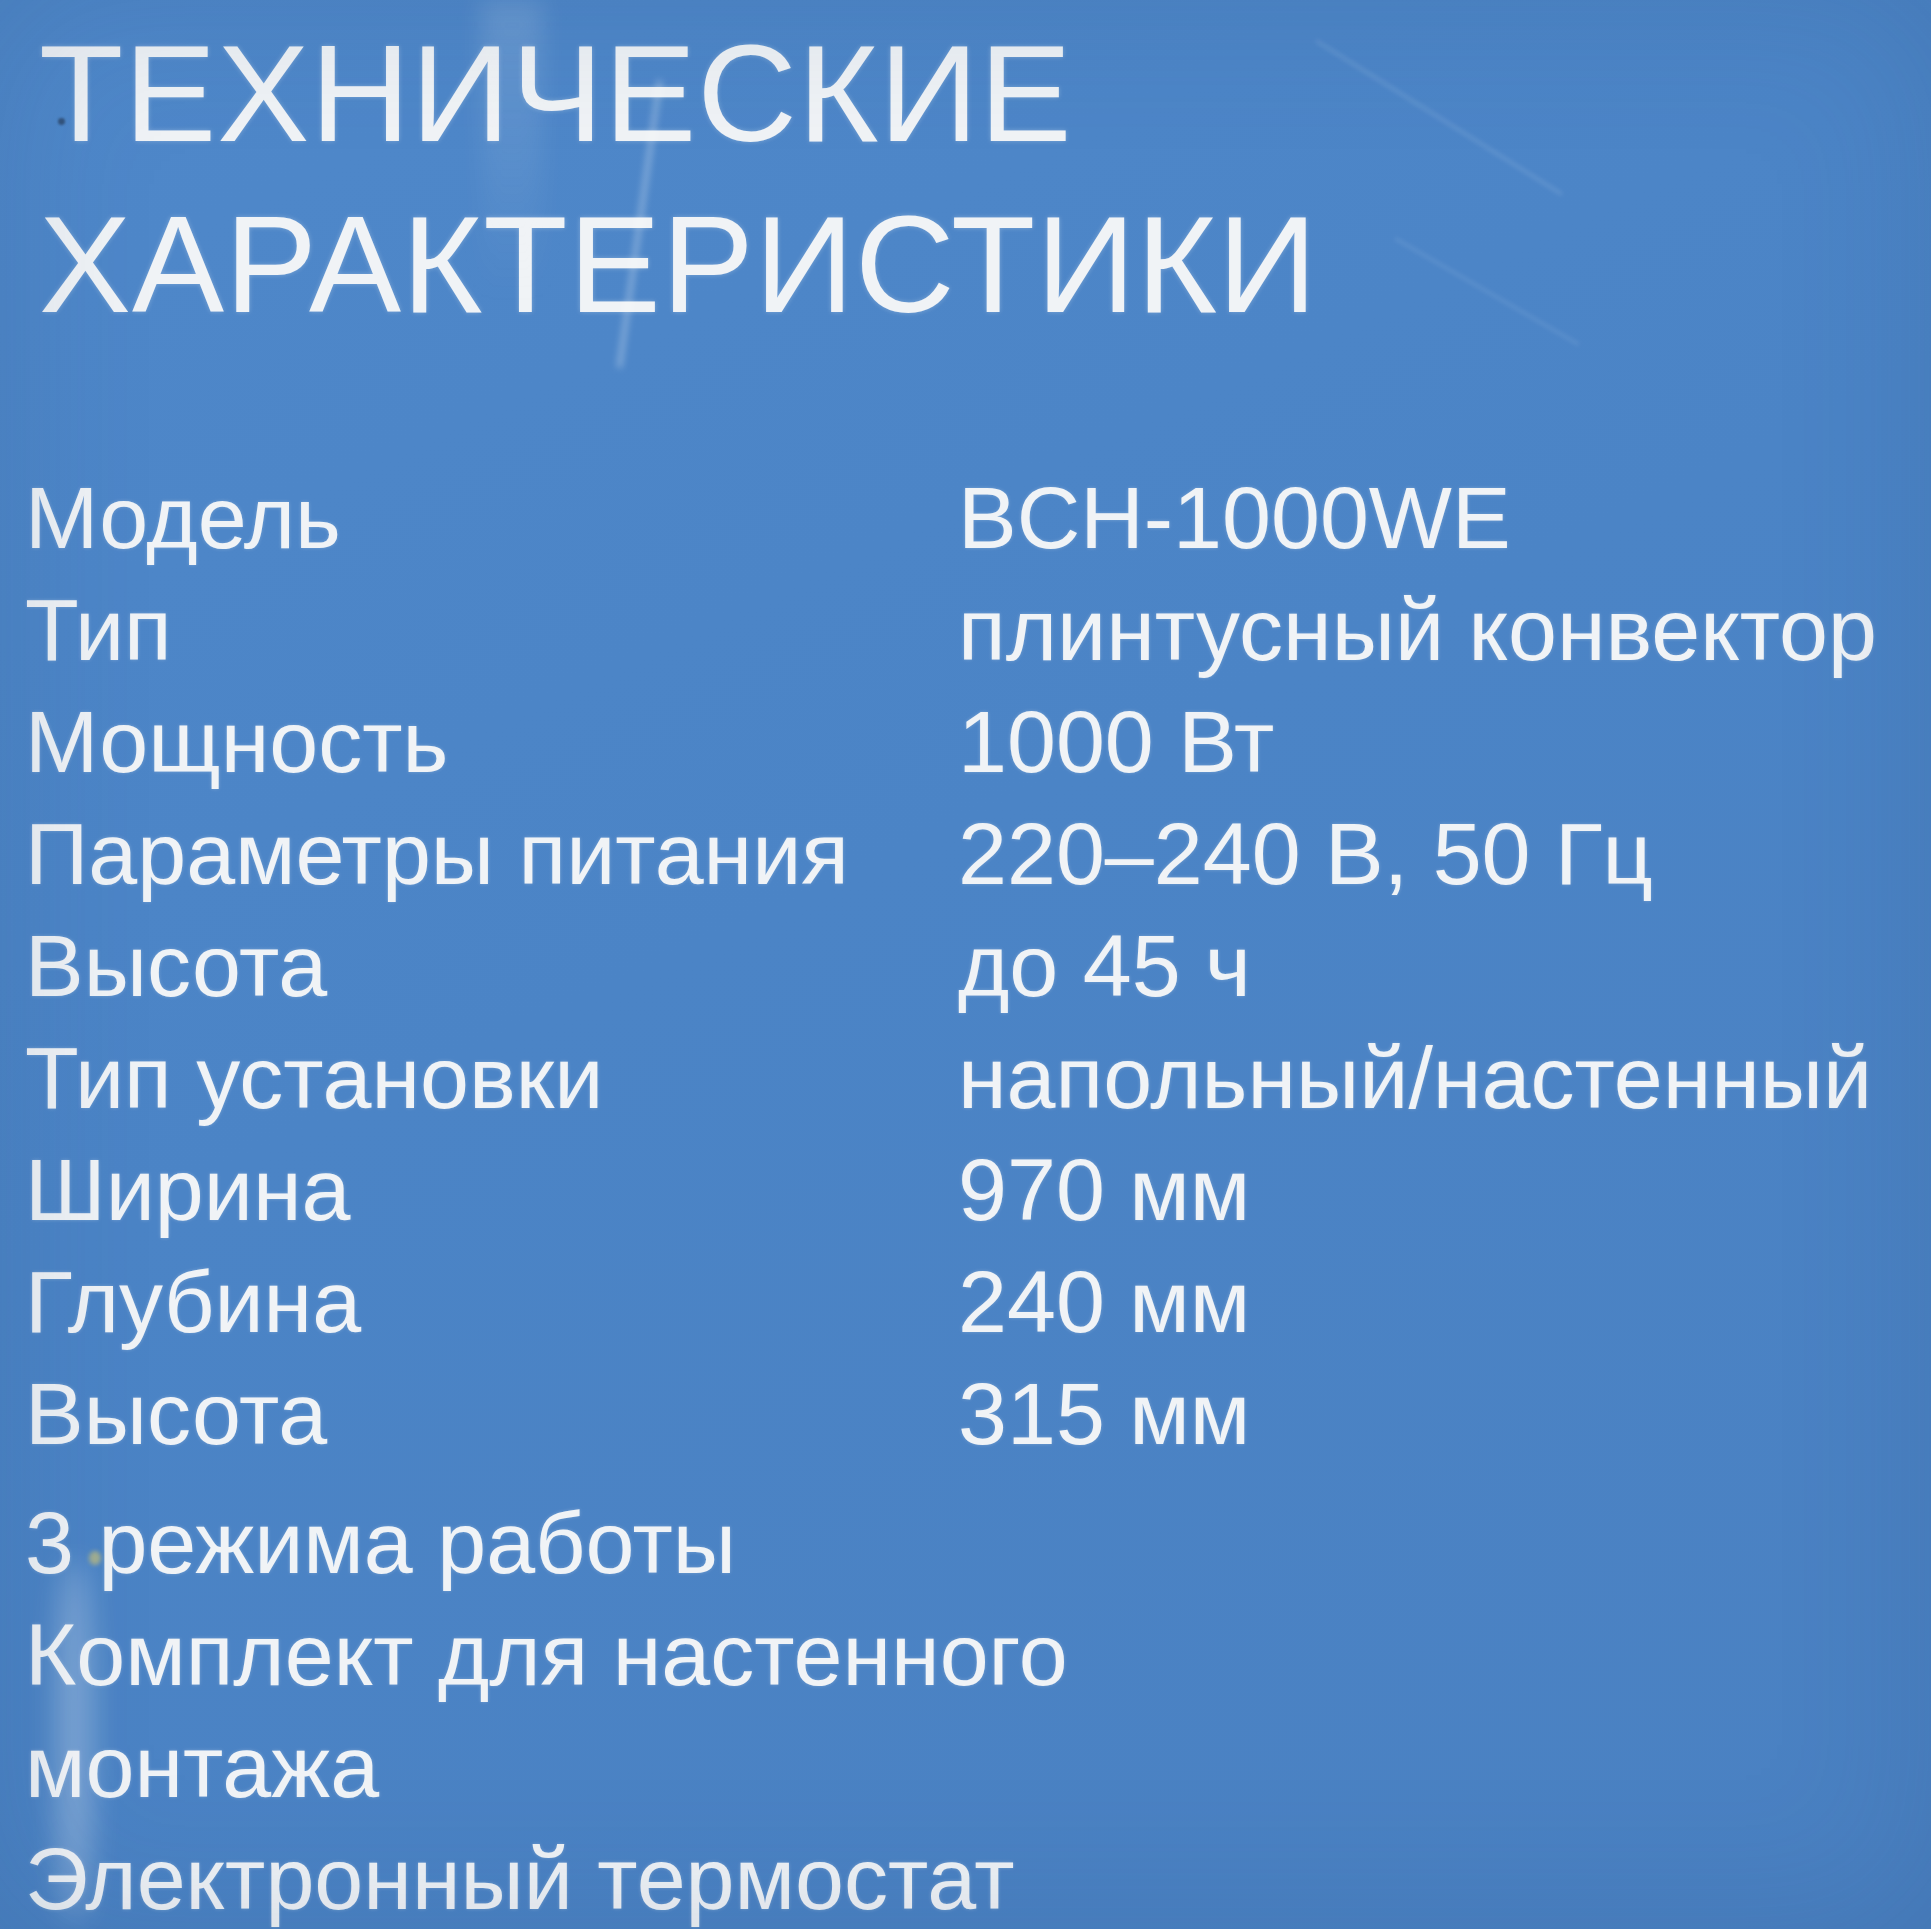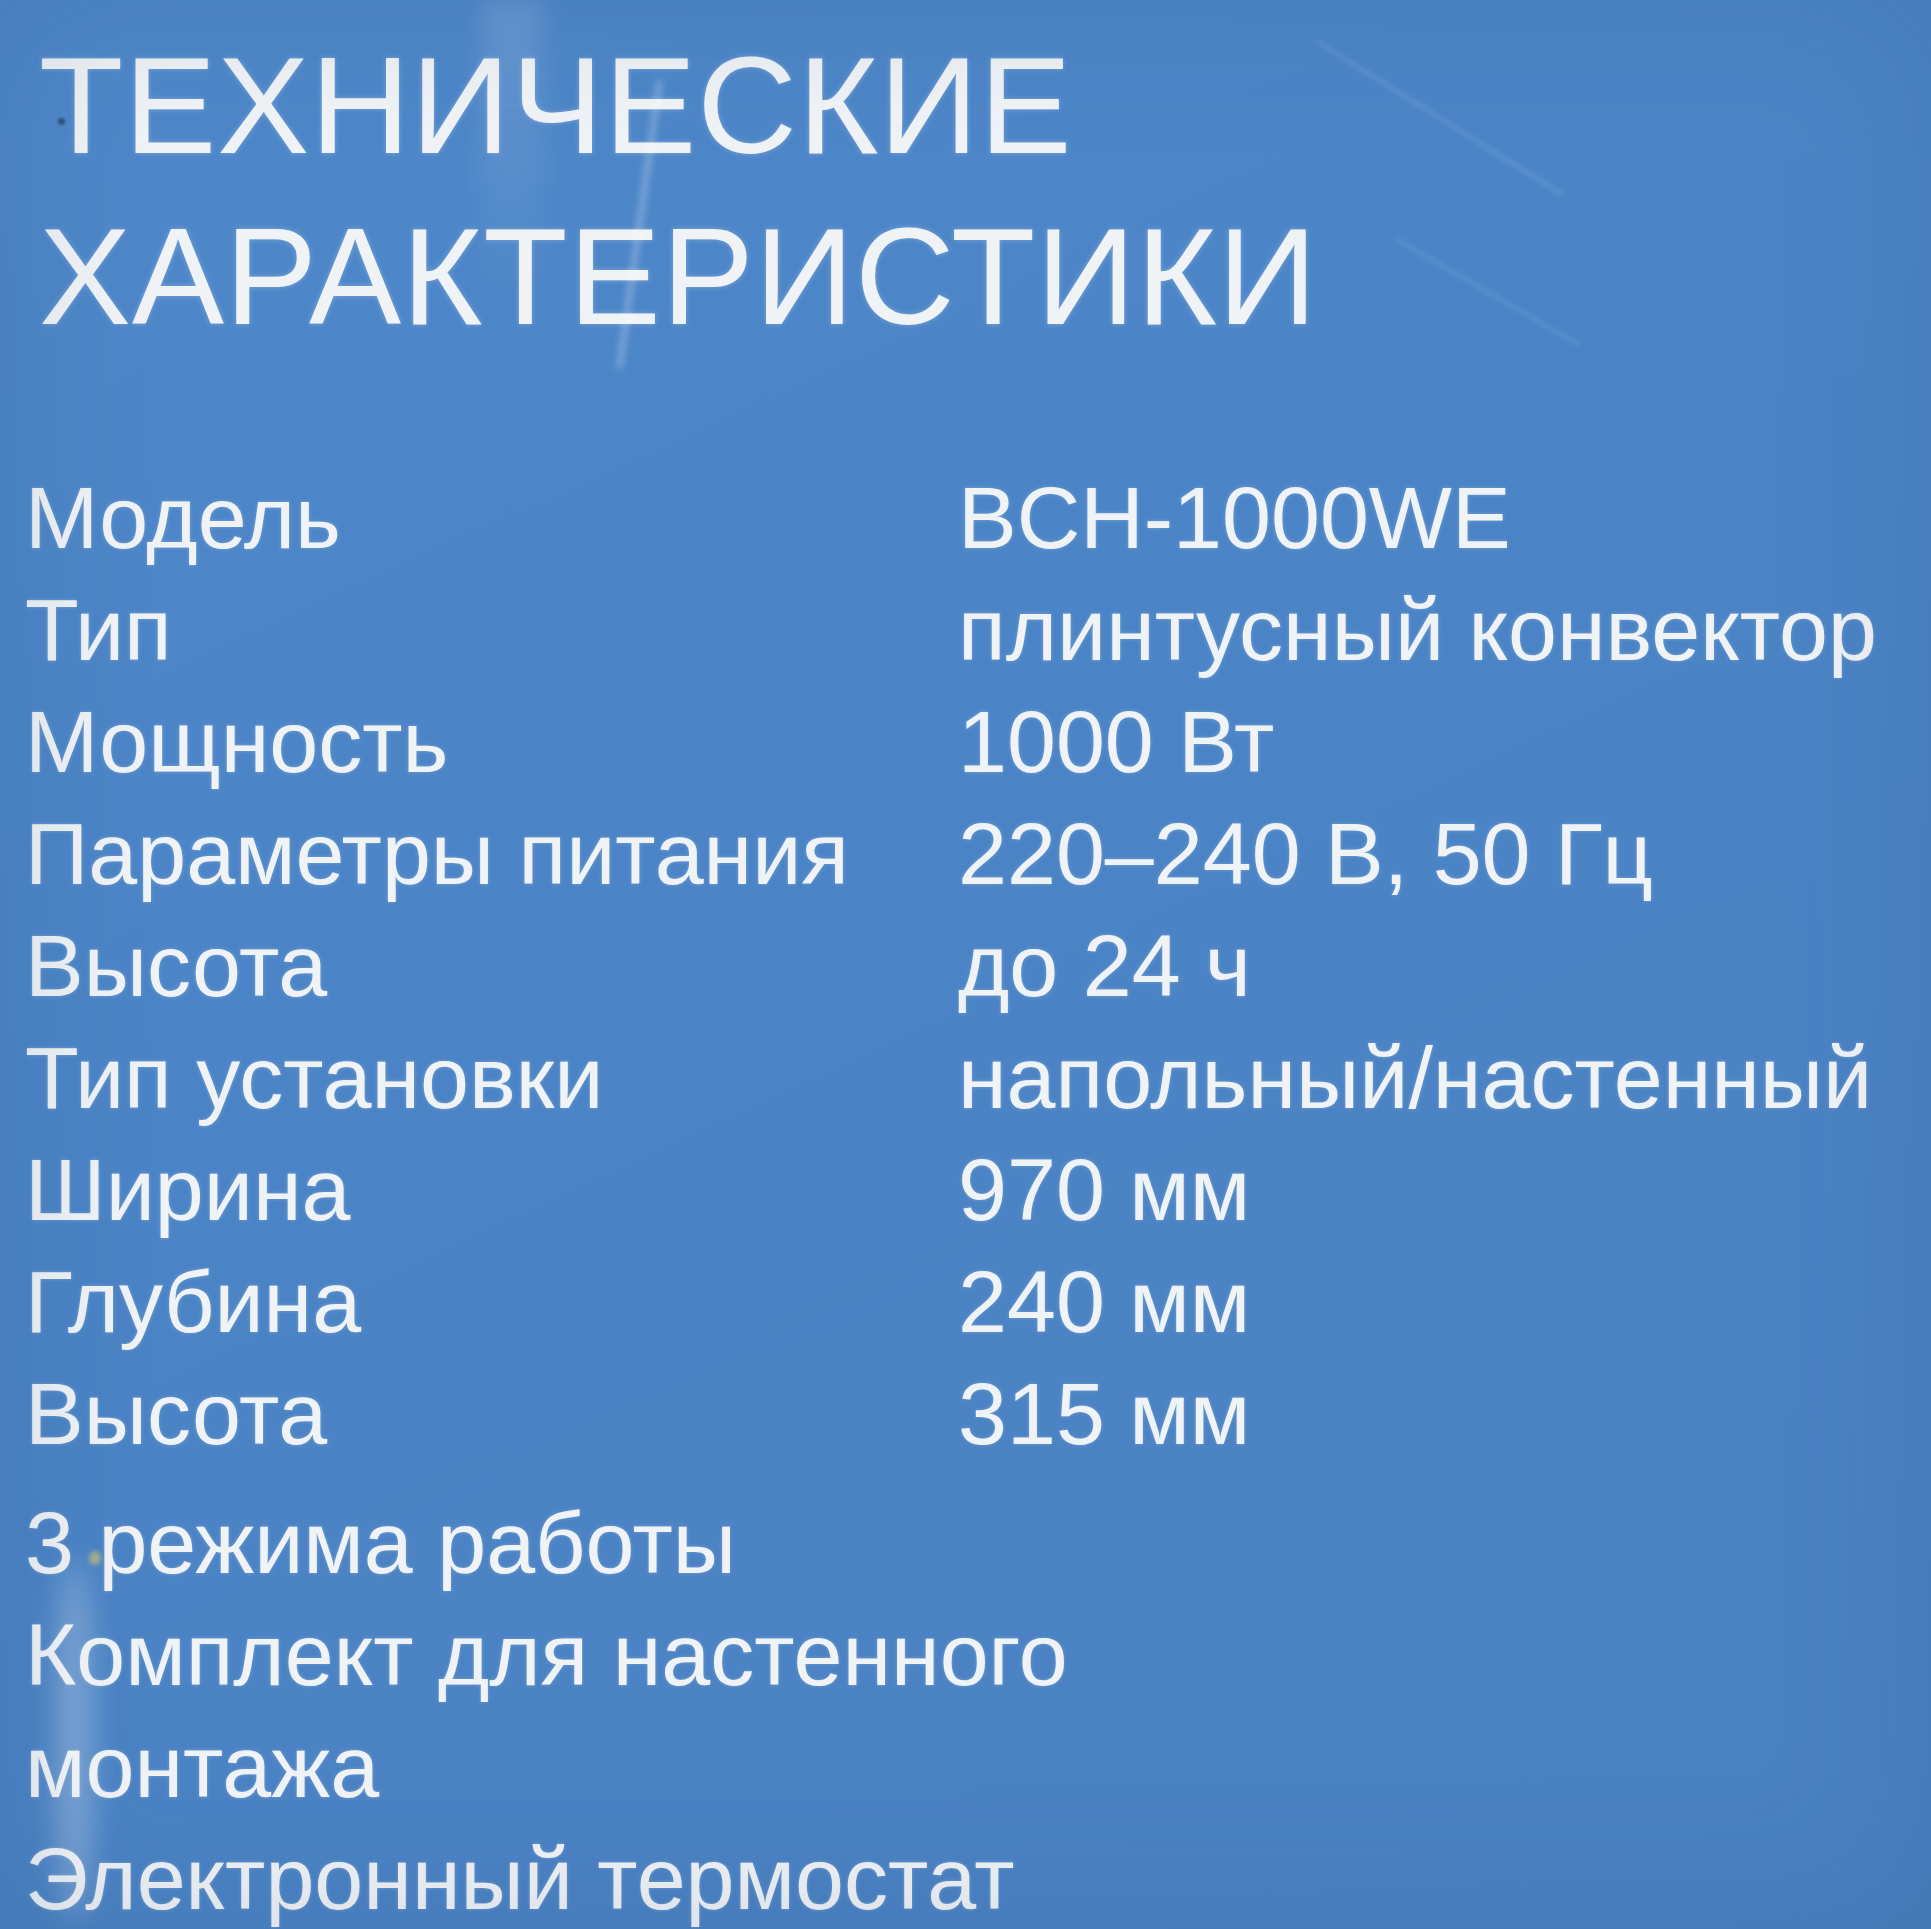--- a/index.html
+++ b/index.html
@@ -10,21 +10,20 @@
     overflow:hidden;
     font-family:"Liberation Sans","DejaVu Sans",sans-serif;
     color:#f0f3f6;
   }
   .title{
     position:absolute;left:39px;top:7.7px;
     font-size:138px;line-height:171px;letter-spacing:1px;
     font-weight:400;
     text-shadow:0 0 4.8px rgba(255,255,255,.28);
     white-space:nowrap;
-    margin-top:12px;
   }
   .specs{
     position:absolute;left:25px;top:462px;right:29px;
     font-size:88px;line-height:112px;
     text-shadow:0 0 3.9px rgba(255,255,255,.25);
   }
   .spec-row{position:relative;white-space:nowrap;}
   .spec-row .value{position:absolute;left:933px;top:0;}
   .features{margin-top:17px;width:1352px;}
   .feature{white-space:normal;}
@@ -81,21 +80,21 @@
     <div>ТЕХНИЧЕСКИЕ</div>
     <div>ХАРАКТЕРИСТИКИ</div>
   </div>
 
   <div class="specs">
     <div id="spec-rows">
         <div class="spec-row"><span class="label">Модель</span><span class="value">BCH-1000WE</span></div>
         <div class="spec-row"><span class="label">Тип</span><span class="value">плинтусный конвектор</span></div>
         <div class="spec-row"><span class="label">Мощность</span><span class="value">1000 Вт</span></div>
         <div class="spec-row"><span class="label">Параметры питания</span><span class="value">220–240 В, 50 Гц</span></div>
-        <div class="spec-row"><span class="label">Высота</span><span class="value">до 24 ч</span></div>
+        <div class="spec-row"><span class="label">Высота</span><span class="value">до 45 ч</span></div>
         <div class="spec-row"><span class="label">Тип установки</span><span class="value">напольный/настенный</span></div>
         <div class="spec-row"><span class="label">Ширина</span><span class="value">970 мм</span></div>
         <div class="spec-row"><span class="label">Глубина</span><span class="value">240 мм</span></div>
         <div class="spec-row"><span class="label">Высота</span><span class="value">315 мм</span></div>
       </div>
     <div id="feature-list" class="features">
         <div class="feature">3 режима работы</div>
         <div class="feature">Комплект для настенного монтажа</div>
         <div class="feature">Электронный термостат</div>
       </div>

